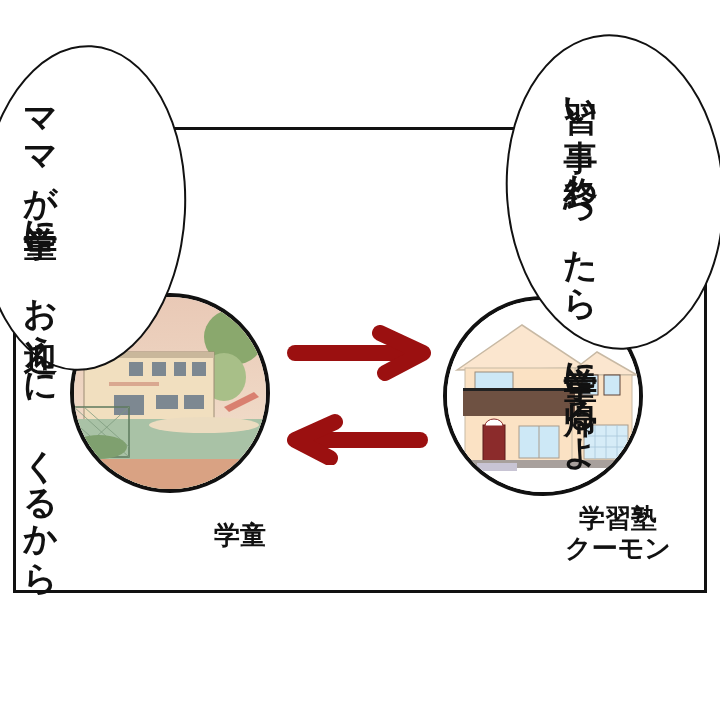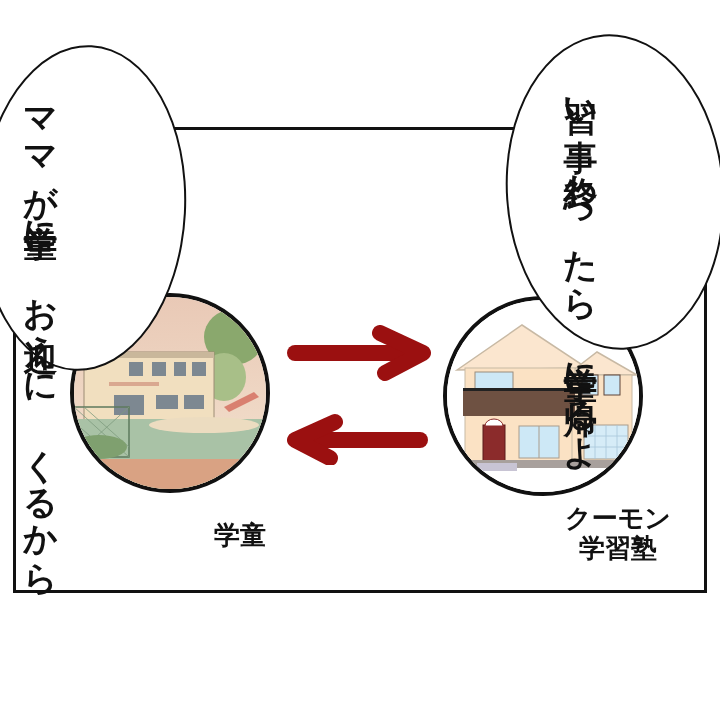--- a/index.html
+++ b/index.html
@@ -110,15 +110,15 @@
 </div>
 
 <div class="vtext t-right">
   <span>習い事</span>
   <span>終わったら</span>
   <span>学童に帰るよ</span>
 </div>
 
 <div class="label l-left">学童</div>
 <div class="label l-right">
+  <div>学習塾</div>
   <div>クーモン</div>
-  <div>学習塾</div>
 </div>
 
 </body></html>

